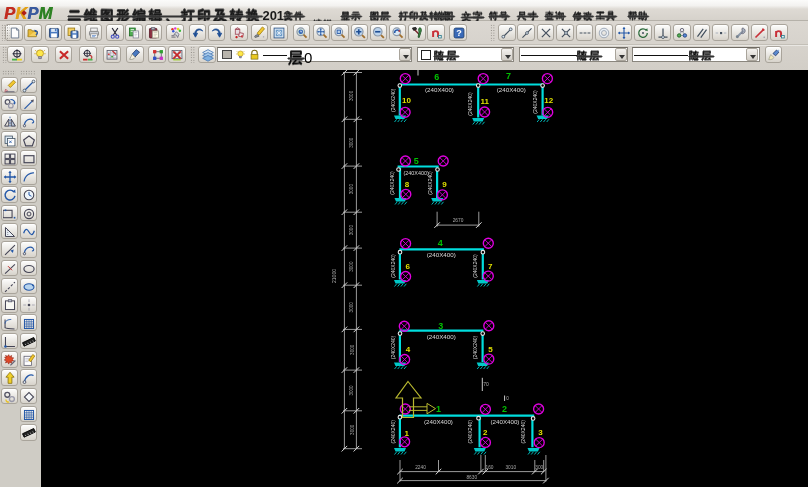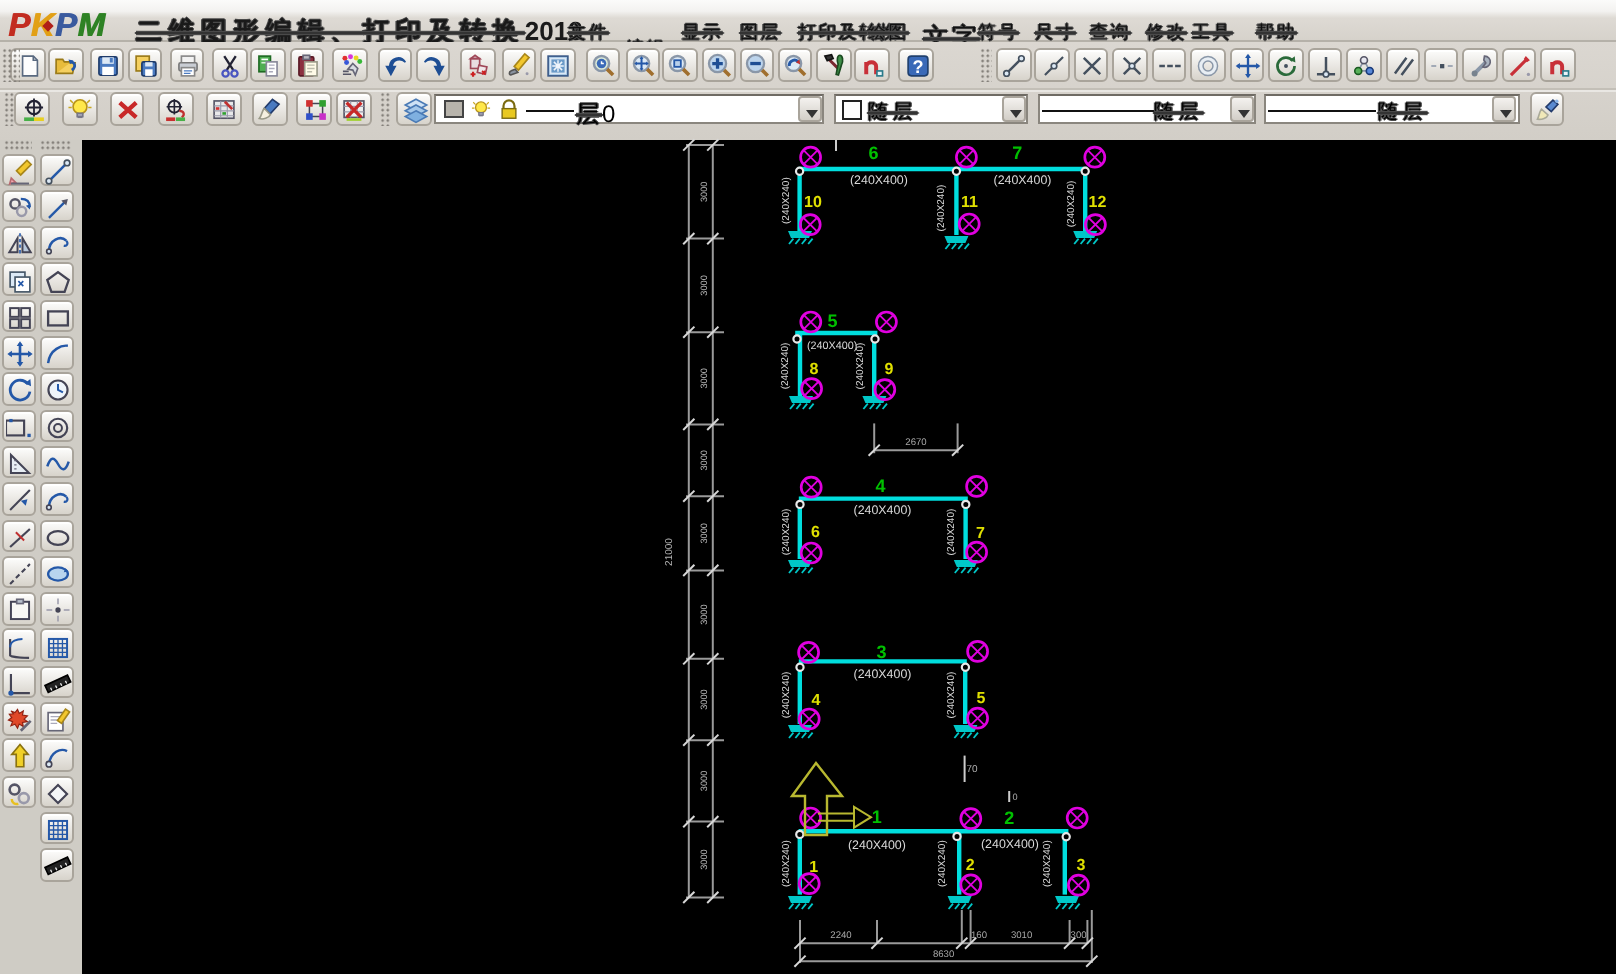--- a/index.html
+++ b/index.html
@@ -400,21 +400,21 @@
     </svg>
 <div style="position:absolute;left:0px;top:0px;width:808px;height:21px;background:linear-gradient(180deg,#fbfbfa 0%,#f3f2f0 28%,#dedad4 45%,#d6d2cb 100%);border-bottom:1px solid #b5b1a9"></div>
 <div style="position:absolute;left:4px;top:3.5px;font-size:16.5px;font-weight:bold;font-style:italic;letter-spacing:0.2px;font-family:'Liberation Sans';text-shadow:0.5px 0 currentColor"><span style="color:#c22c20">P</span><span style="color:#e2a016;position:relative">K<span style="position:absolute;left:6.5px;top:7px;width:4px;height:4px;background:#b02018;transform:rotate(45deg)"></span></span><span style="color:#3a5a9e">P</span><span style="color:#2e8224">M</span></div>
 <div style="position:absolute;left:68px;top:7px;font-size:13px;font-weight:bold;color:#1a1a1a;white-space:nowrap"><span class="cjk" style="letter-spacing:3.2px">二维图形编辑、打印及转换</span><span>2013&nbsp;-</span></div>
 <div style="position:absolute;left:284px;top:9.5px;font-size:9px;color:#111;white-space:nowrap;letter-spacing:1.2px"><span class="cjk">文件</span></div>
 <div style="position:absolute;left:313px;top:18px;font-size:9px;color:#111;white-space:nowrap;letter-spacing:1.2px"><span class="cjk">编辑</span></div>
 <div style="position:absolute;left:341px;top:9.5px;font-size:9px;color:#111;white-space:nowrap;letter-spacing:1.2px"><span class="cjk">显示</span></div>
 <div style="position:absolute;left:370px;top:9.5px;font-size:9px;color:#111;white-space:nowrap;letter-spacing:1.2px"><span class="cjk">图层</span></div>
 <div style="position:absolute;left:399px;top:9.5px;font-size:9px;color:#111;white-space:nowrap;letter-spacing:1.2px"><span class="cjk">打印及转换</span></div>
 <div style="position:absolute;left:434px;top:9.5px;font-size:9px;color:#111;white-space:nowrap;letter-spacing:1.2px"><span class="cjk">绘图</span></div>
-<div style="position:absolute;left:461.5px;top:9.5px;font-size:13px;color:#111;white-space:nowrap;letter-spacing:1.2px"><span class="cjk">文字</span></div>
+<div style="position:absolute;left:461.5px;top:9.5px;font-size:10px;color:#111;white-space:nowrap;letter-spacing:1.2px"><span class="cjk">文字</span></div>
 <div style="position:absolute;left:489px;top:9.5px;font-size:9px;color:#111;white-space:nowrap;letter-spacing:1.2px"><span class="cjk">符号</span></div>
 <div style="position:absolute;left:517.5px;top:9.5px;font-size:9px;color:#111;white-space:nowrap;letter-spacing:1.2px"><span class="cjk">尺寸</span></div>
 <div style="position:absolute;left:545px;top:9.5px;font-size:9px;color:#111;white-space:nowrap;letter-spacing:1.2px"><span class="cjk">查询</span></div>
 <div style="position:absolute;left:573px;top:9.5px;font-size:9px;color:#111;white-space:nowrap;letter-spacing:1.2px"><span class="cjk">修改</span></div>
 <div style="position:absolute;left:596px;top:9.5px;font-size:9px;color:#111;white-space:nowrap;letter-spacing:1.2px"><span class="cjk">工具</span></div>
 <div style="position:absolute;left:628px;top:9.5px;font-size:9px;color:#111;white-space:nowrap;letter-spacing:1.2px"><span class="cjk">帮助</span></div>
 <div style="position:absolute;left:0px;top:21px;width:808px;height:48.5px;background:linear-gradient(180deg,#dbd7d1 0%,#d2cec7 100%)"></div>
 <div style="position:absolute;left:0px;top:43.5px;width:808px;height:1px;background:#c3bfb7"></div>
 <div style="position:absolute;left:0px;top:44.5px;width:808px;height:1px;background:#e9e7e3"></div>
 <div class="btn" style="left:5.4px;top:23.8px;width:17.5px;height:17.5px">
@@ -659,21 +659,21 @@
 <div class="cmb" style="left:217px;top:46.6px;width:195px"></div>
 <div style="position:absolute;left:221.5px;top:49.5px;width:10px;height:9.5px;background:#b8b4ac;border:1px solid #444"></div>
 <svg style="position:absolute;left:235px;top:48.5px;width:11px;height:12px" viewBox="0 0 17 17">
       <use href="#bulb"></use>
     </svg>
 <svg style="position:absolute;left:249px;top:48.5px;width:11px;height:12px" viewBox="0 0 16 16">
       <path d="M4,7 V5 a4,4 0 0 1 8,0 v2" fill="none" stroke="#7a6a10" stroke-width="1.6"></path>
       <rect x="3" y="7" width="10" height="7" fill="#e8c820" stroke="#7a6a10"></rect>
     </svg>
 <div style="position:absolute;left:263px;top:54.5px;width:24px;height:1.2px;background:#111"></div>
-<div style="position:absolute;left:288px;top:49px;font-size:12px;color:#000;letter-spacing:1px"><span class="cjk">层</span>0</div>
+<div style="position:absolute;left:288px;top:49px;font-size:15px;color:#000;letter-spacing:1px"><span class="cjk">层</span>0</div>
 <div class="cmbarr" style="left:399px;top:47.6px"></div>
 <div class="cmb" style="left:416.6px;top:46.6px;width:97px"></div>
 <div style="position:absolute;left:420.5px;top:49.5px;width:10.5px;height:10px;background:#fff;border:1.4px solid #222"></div>
 <div style="position:absolute;left:434px;top:49px;font-size:10px;color:#000;letter-spacing:2.4px"><span class="cjk">随层</span></div>
 <div class="cmbarr" style="left:500.5px;top:47.6px"></div>
 <div class="cmb" style="left:518.6px;top:46.6px;width:109.5px"></div>
 <div style="position:absolute;left:520.5px;top:54.5px;width:56px;height:1.2px;background:#111"></div>
 <div style="position:absolute;left:577px;top:49px;font-size:10px;color:#000;letter-spacing:2.4px"><span class="cjk">随层</span></div>
 <div class="cmbarr" style="left:615px;top:47.6px"></div>
 <div class="cmb" style="left:632px;top:46.6px;width:128px"></div>

